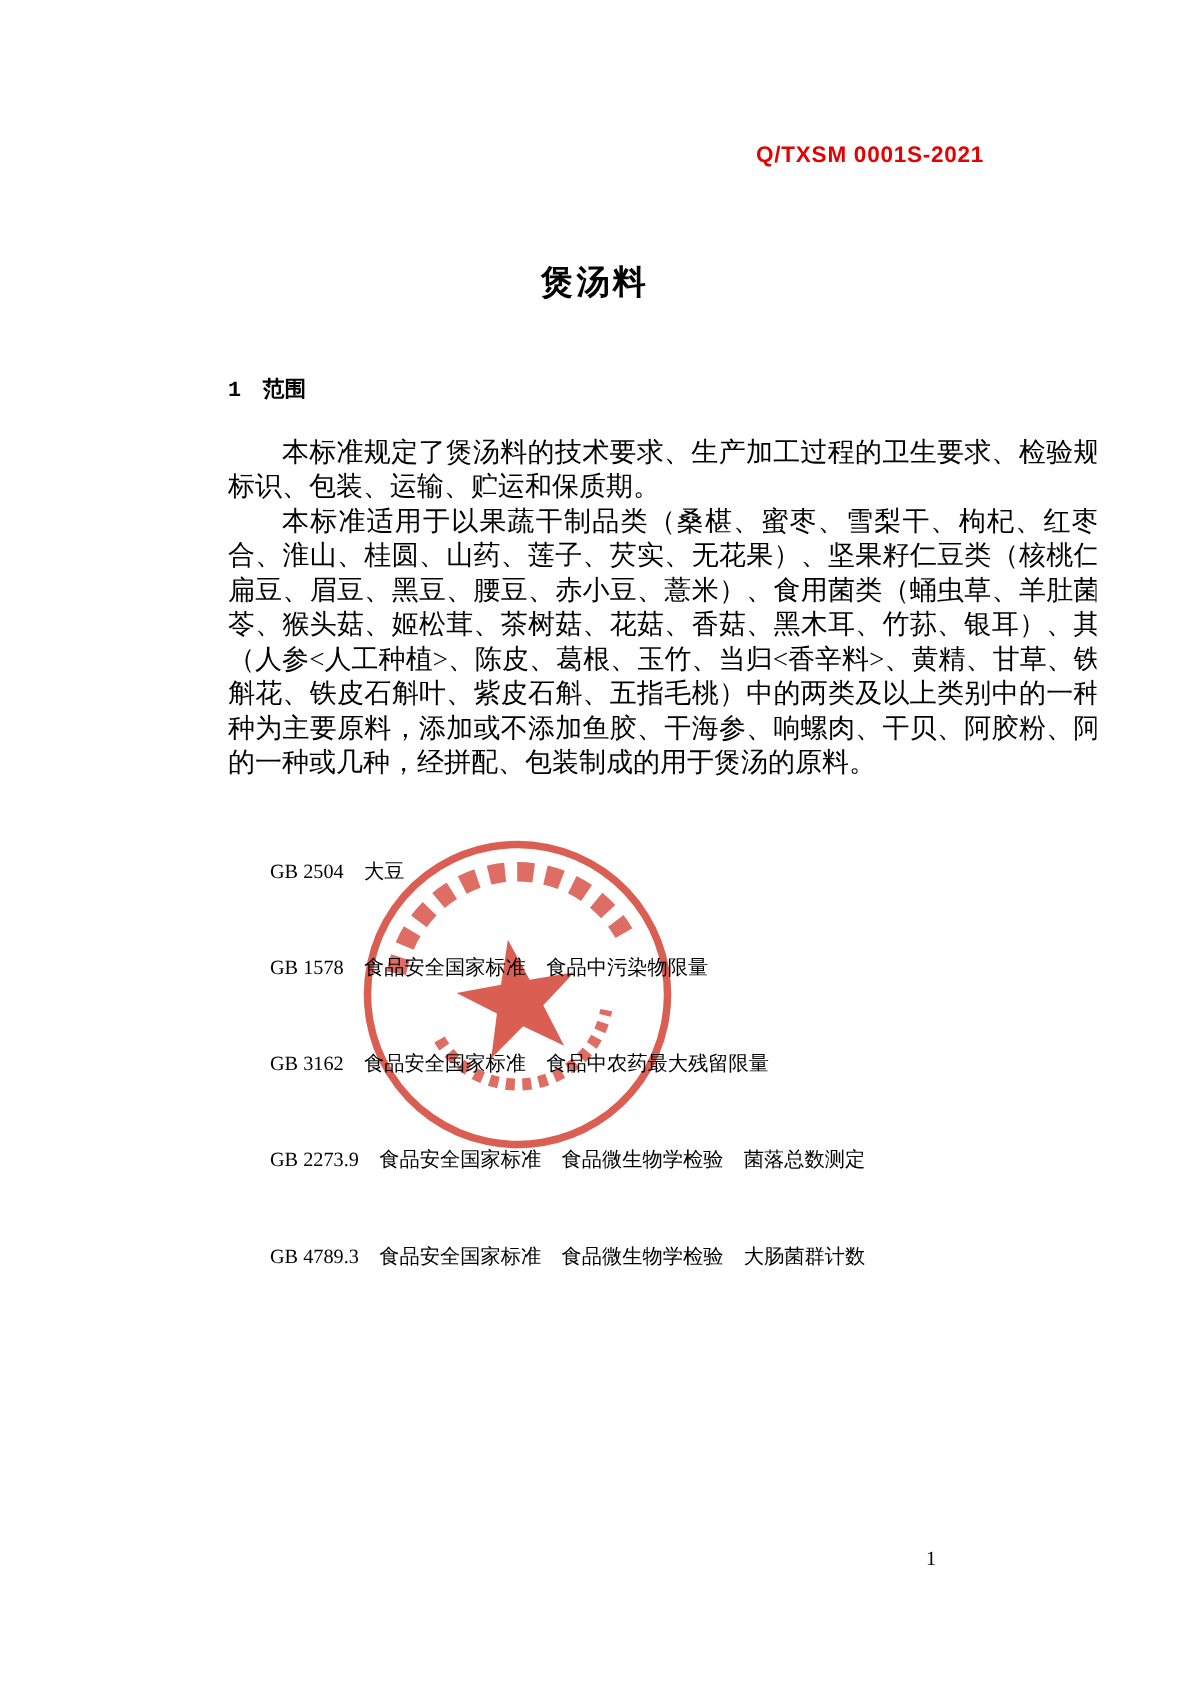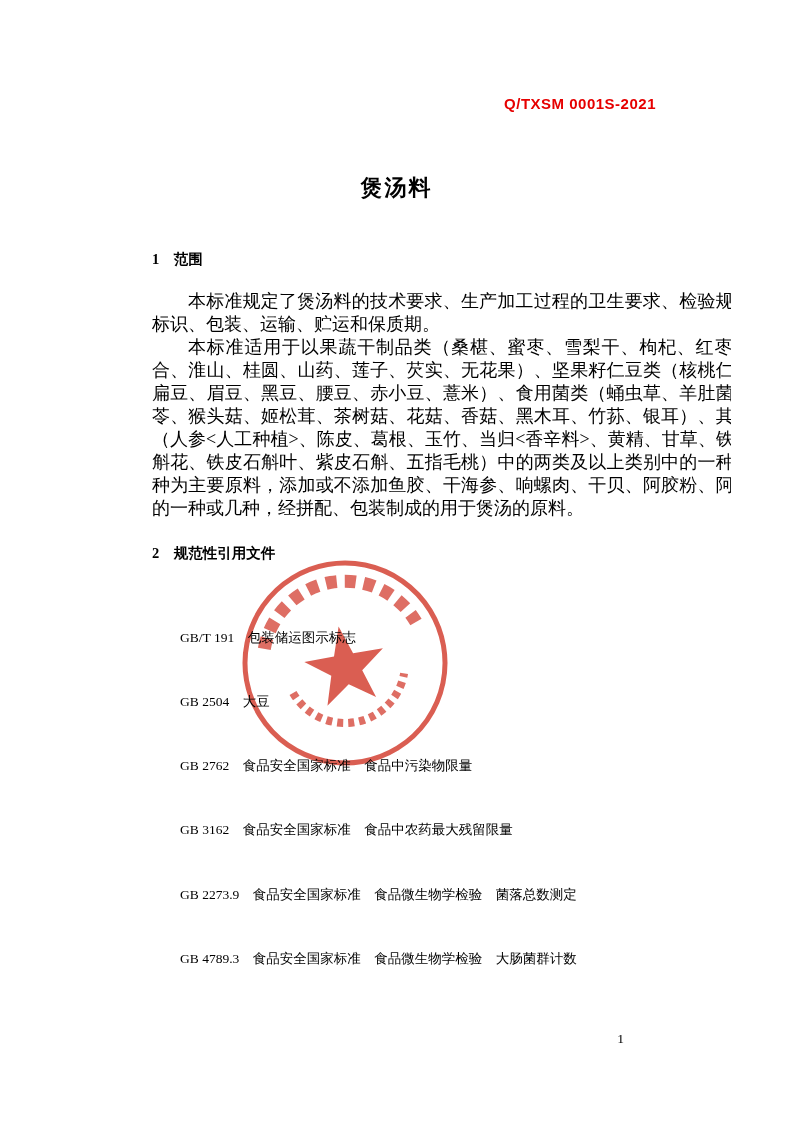--- a/index.html
+++ b/index.html
@@ -31,21 +31,21 @@
     font-weight:bold;
     letter-spacing:2px;
     font-family:Liberation Sans, sans-serif;
   }
   .content {
     position:absolute;
     top:250px; left:90px;
     width:618px;
   }
   .sec-heading {
-    font-family:Liberation Serif, serif;
+    font-family:Liberation Mono, monospace;
     font-size:14.5px;
     font-weight:bold;
     margin:0 0 21px 0;
     white-space:pre-wrap;
   }
   .sec-heading.sec2 { margin-top:24px; }
   .body-p {
     font-size:18px;
     line-height:23px;
     text-indent:2em;
@@ -81,26 +81,24 @@
 
   <div class="doc-code">Q/TXSM 0001S-2021</div>
 
   <div class="doc-title">煲汤料</div>
 
   <div class="content">
     <h2 class="sec-heading">1　范围</h2>
     <p class="body-p">本标准规定了煲汤料的技术要求、生产加工过程的卫生要求、检验规则、标识、包装、运输、贮运和保质期。</p>
     <p class="body-p">本标准适用于以果蔬干制品类（桑椹、蜜枣、雪梨干、枸杞、红枣、百合、淮山、桂圆、山药、莲子、芡实、无花果）、坚果籽仁豆类（核桃仁、白扁豆、眉豆、黑豆、腰豆、赤小豆、薏米）、食用菌类（蛹虫草、羊肚菌、茯苓、猴头菇、姬松茸、茶树菇、花菇、香菇、黑木耳、竹荪、银耳）、其他类（人参&lt;人工种植&gt;、陈皮、葛根、玉竹、当归&lt;香辛料&gt;、黄精、甘草、铁皮石斛花、铁皮石斛叶、紫皮石斛、五指毛桃）中的两类及以上类别中的一种或多种为主要原料，添加或不添加鱼胶、干海参、响螺肉、干贝、阿胶粉、阿胶中的一种或几种，经拼配、包装制成的用于煲汤的原料。</p>
 
-    <h2 class="sec-heading sec2">2　规范性引用文件</h2>
 
     <ul class="ref-list">
-      <li>GB/T 191　包装储运图示标志</li>
       <li>GB 2504　大豆</li>
-      <li>GB 2762　食品安全国家标准　食品中污染物限量</li>
+      <li>GB 1578　食品安全国家标准　食品中污染物限量</li>
       <li>GB 3162　食品安全国家标准　食品中农药最大残留限量</li>
       <li>GB 2273.9　食品安全国家标准　食品微生物学检验　菌落总数测定</li>
       <li>GB 4789.3　食品安全国家标准　食品微生物学检验　大肠菌群计数</li>
       
       
       
       
       
       
       

